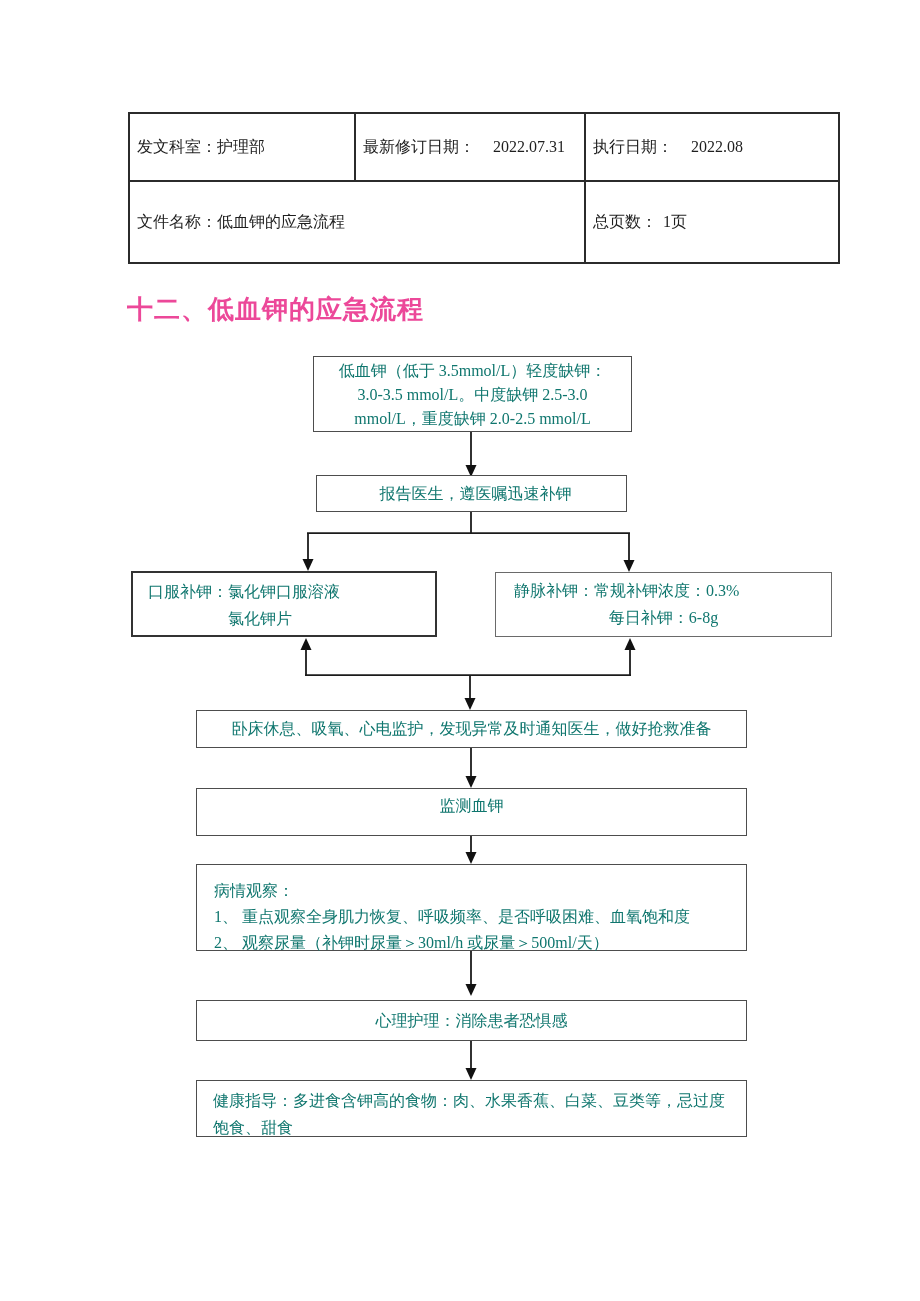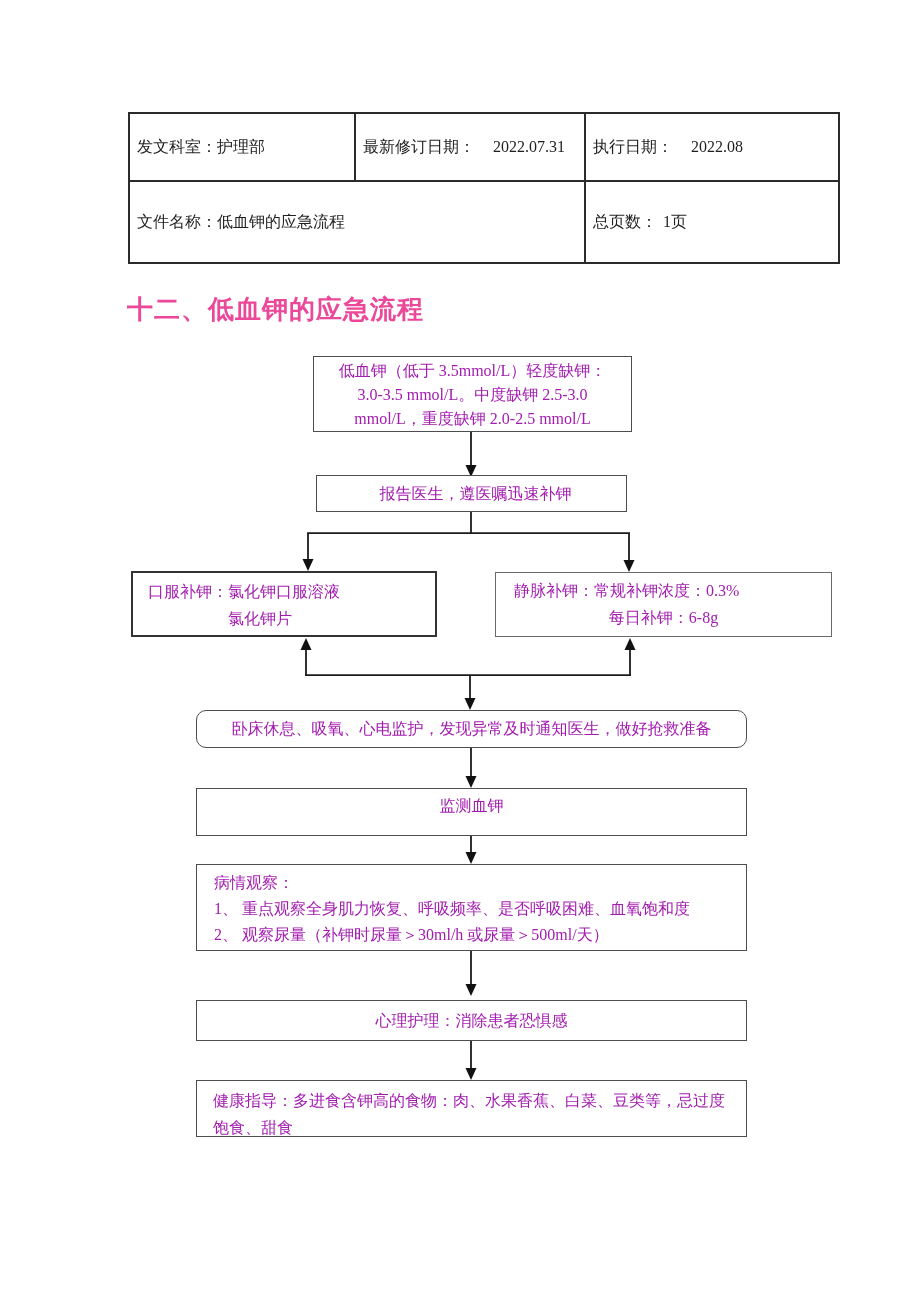--- a/index.html
+++ b/index.html
@@ -37,35 +37,35 @@
     font-weight:700;font-size:26px;color:#ec4899;
     letter-spacing:1px;margin:0;
   }
   
   .connectors{position:absolute;left:0;top:0;width:920px;height:1301px;pointer-events:none;}
   .connectors line{stroke:#1b1b1b;stroke-width:1.8;}
   .connectors polygon{fill:#111;stroke:none;}
   .fbox{
     position:absolute;background:#ffffff;
     border:1.5px solid #4d4d4d;
-    font-size:16px;color:#a21caf;
+    font-size:16px;color:#0f766e;
     box-sizing:border-box;
   }
   .fbox .ln{display:block;}
   .center{text-align:center;}
   .box-definition{left:313px;top:356px;width:319px;height:76px;line-height:24px;padding-top:2px;}
   .box-report{left:316px;top:475px;width:311px;height:37px;line-height:35px;padding-left:8px;}
   .box-oral{left:131px;top:571px;width:306px;height:66px;border:2px solid #333;line-height:27px;padding-top:5px;}
   .box-oral .l1{padding-left:15px;}
   .box-oral .l2{padding-left:95px;}
   .box-iv{left:495px;top:572px;width:337px;height:65px;border:1.5px solid #6a6a6a;line-height:27px;padding-top:4px;}
   .box-iv .l1{padding-left:18px;}
-  .box-care{left:196px;top:710px;width:551px;height:38px;line-height:36px;border-radius:10px;}
+  .box-care{left:196px;top:710px;width:551px;height:38px;line-height:36px;}
   .box-monitor{left:196px;top:788px;width:551px;height:48px;line-height:34px;}
-  .box-observe{left:196px;top:864px;width:551px;height:87px;line-height:26px;padding:5px 16px 0 17px;}
+  .box-observe{left:196px;top:864px;width:551px;height:87px;line-height:26px;padding:13px 16px 0 17px;}
   .box-psych{left:196px;top:1000px;width:551px;height:41px;line-height:39px;}
   .box-health{left:196px;top:1080px;width:551px;height:57px;line-height:27px;padding:6px 16px 0 16px;}
 </style>
 </head>
 <body>
 
 <div class="page">
 
   <table class="header-table">
     <colgroup>

